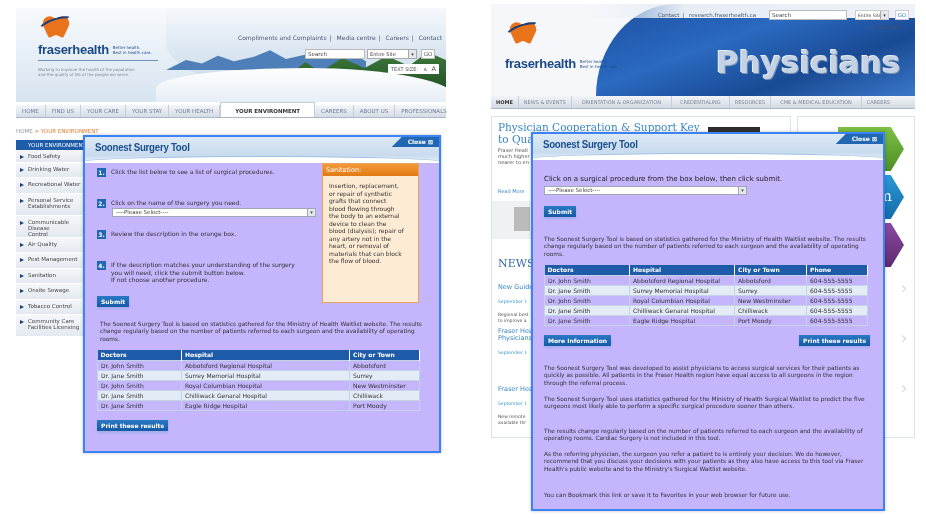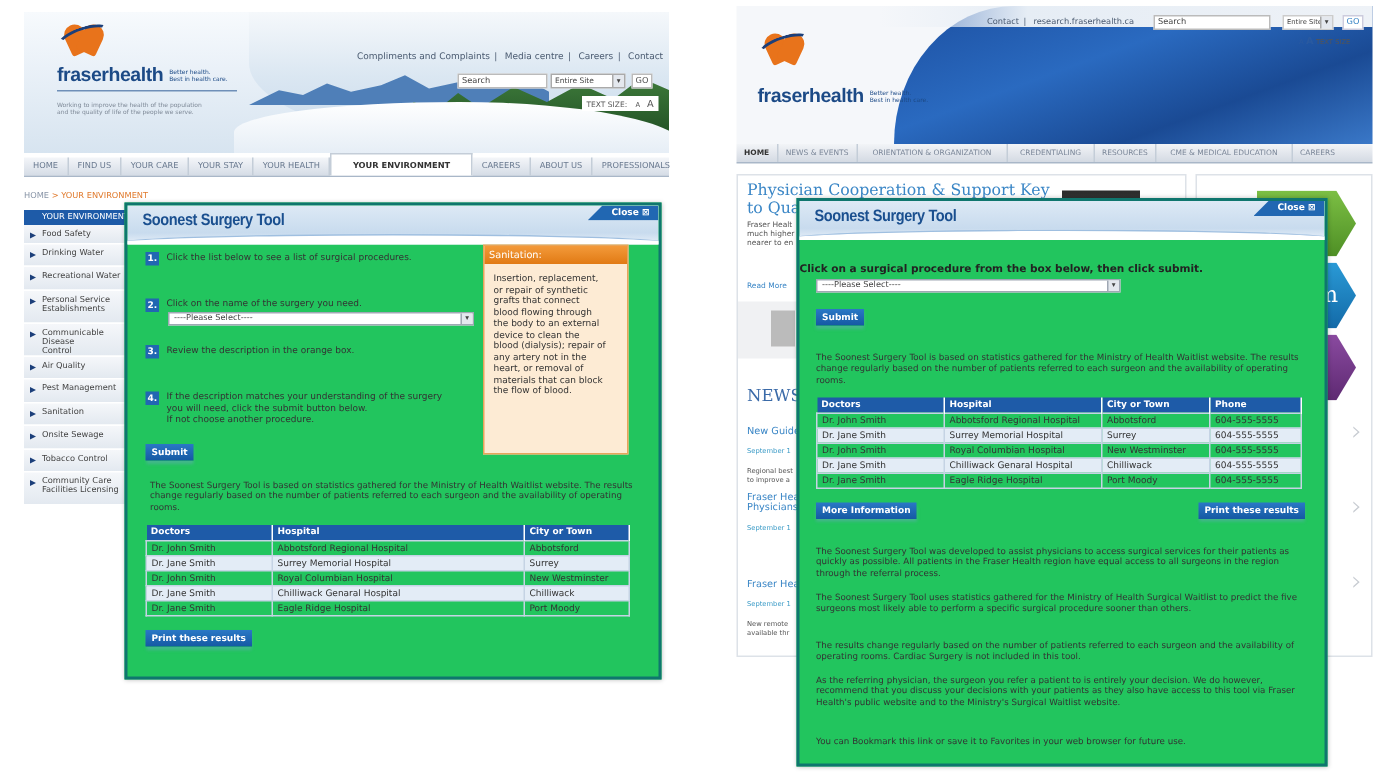--- a/index.html
+++ b/index.html
@@ -32,21 +32,21 @@
 .nav-left .ni{padding:0 6px;line-height:13px;border-right:1px solid #c4cdd8;white-space:nowrap}
 .nav-left .ni.active{background:#fff;color:#333;font-weight:bold;padding:0 14px;margin-top:-3px;line-height:16px;border:1px solid #c4cdd8;border-bottom:none}
 .crumb{position:absolute;left:16px;top:128px;font-size:5.5px;color:#e07a2d;white-space:nowrap}
 .crumb .home{color:#8a96a8}
 
 .lsb{position:absolute;left:16px;top:140px;width:70px}
 .lsb .head{background:#1e5ba8;color:#fff;font-size:5.5px;padding:2px 0 2px 12px;height:10px;white-space:nowrap;overflow:hidden}
 .lsb .it{background:linear-gradient(180deg,#f5f7fa,#e3e9f0);border-bottom:1px solid #fff;font-size:5.5px;color:#444;padding:3px 2px 3px 12px;position:relative;line-height:6px;white-space:pre-line;overflow:hidden}
 .lsb .it:before{content:"";position:absolute;left:4px;top:5px;border-left:4px solid #1c3f7a;border-top:2.5px solid transparent;border-bottom:2.5px solid transparent}
 
-.modal{position:absolute;background:#22c55e;border:2px solid #0f766e;box-shadow:0 0 3px rgba(0,0,0,.25)}
+.modal{position:absolute;background:#c4b5fd;border:2px solid #3b82f6;box-shadow:0 0 3px rgba(0,0,0,.25)}
 .modal .mhead{position:relative;height:26px;background:linear-gradient(180deg,#dde9f5 0%,#c8dbee 70%,#e9f1f9 100%);overflow:hidden}
 .modal .mhead:after{content:"";position:absolute;left:-10px;right:-10px;bottom:-6px;height:12px;background:#fff;border-radius:50% 50% 0 0;border-top:1px solid #9fbfe0}
 .modal .mtitle{position:absolute;left:10px;top:4px;font-family:"Liberation Sans",sans-serif;font-weight:bold;color:#1a4f8f;font-size:11px;letter-spacing:-0.3px;transform:scaleX(.88);transform-origin:left}
 .modal .close{position:absolute;right:0;top:0;height:10px;padding:0 6px 0 16px;background:#2167b2;color:#fff;font-size:6px;font-weight:bold;line-height:10px;clip-path:polygon(10px 0,100% 0,100% 100%,0 100%);z-index:2}
 .step{position:absolute;display:flex;align-items:flex-start}
 .step .num{width:9px;height:9px;background:#2167b2;color:#fff;font-size:6px;font-weight:bold;text-align:center;line-height:9px;margin-right:5px;flex:none}
 .step .txt{font-size:6px;color:#333;line-height:7.5px;white-space:pre-line}
 .msel{position:absolute;height:9px;background:#fff;border:1px solid #a0a8b4;font-size:5.5px;color:#444;padding:0 3px;line-height:7px}
 .msel .arr{position:absolute;right:0;top:0;width:8px;height:7px;background:#e4e8ee;border-left:1px solid #a0a8b4;font-size:5px;line-height:7px;text-align:center}
 .btn{position:absolute;height:11px;background:linear-gradient(180deg,#2a78c6,#1559a3);color:#fff;font-size:6px;font-weight:bold;line-height:11px;padding:0 4px;white-space:nowrap;box-shadow:0 2px 2px rgba(120,160,210,.4)}
@@ -243,20 +243,21 @@
     </table>
 
     <div class="btn" style="left:12px;top:283px">Print these results</div>
   </div>
 </div>
 
 <div id="right" class="panel">
   <div class="hdr-right">
     <div class="band"></div>
     <div class="lightstrip"></div>
+    <div class="phys">Physicians</div>
 
     <div class="logo" style="left:14px;top:16px">
       <div class="logo-heart">
           <div class="h1"></div>
           <div class="h2"></div>
           <div class="arc"></div>
         </div>
       <div style="display:flex;align-items:center;margin-top:10px">
         <div class="logo-word"><span class="lt">fraser</span><span>health</span></div>
         <div class="logo-tag" style="white-space:pre-line">Better health.
@@ -328,21 +329,21 @@
     <div class="gt" style="top:160px">›</div>
     <div class="gt" style="top:210px">›</div>
     <div class="gt" style="top:260px">›</div>
   </div>
 
   <div class="modal" style="left:44px;top:132px;width:354px;height:379px">
     <div class="mhead">
       <div class="mtitle">Soonest Surgery Tool</div>
       <div class="close">Close ⊠</div>
     </div>
-    <div style="position:absolute;left:0;top:41px;font-size:7px;font-weight:bold;color:#222;white-space:nowrap">Click on a surgical procedure from the box below, then click submit.</div>
+    <div style="position:absolute;left:11px;top:41px;font-size:7px;font-weight:normal;color:#222;white-space:nowrap">Click on a surgical procedure from the box below, then click submit.</div>
     <div class="msel" style="left:11px;top:52px;width:203px">
       <span>----Please Select----</span>
       <span class="arr">▾</span>
     </div>
     <div class="btn" style="left:11px;top:72px">Submit</div>
 
     <div class="para" style="left:11px;top:102px;width:330px">The Soonest Surgery Tool is based on statistics gathered for the Ministry of Health Waitlist website. The results change regularly based on the number of patients referred to each surgeon and the availability of operating rooms.</div>
 
     <table class="res" style="left:11px;top:131px;width:324px">
       <thead>

